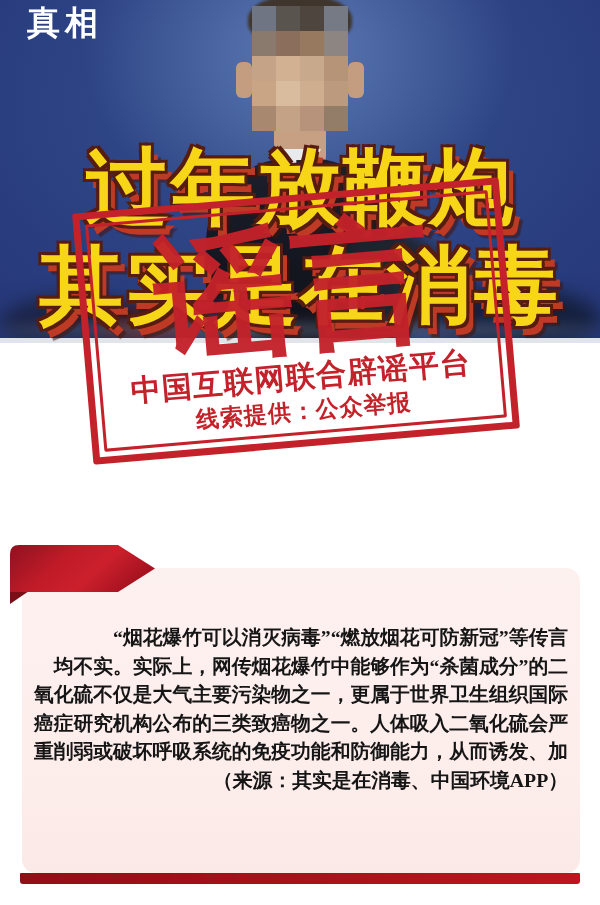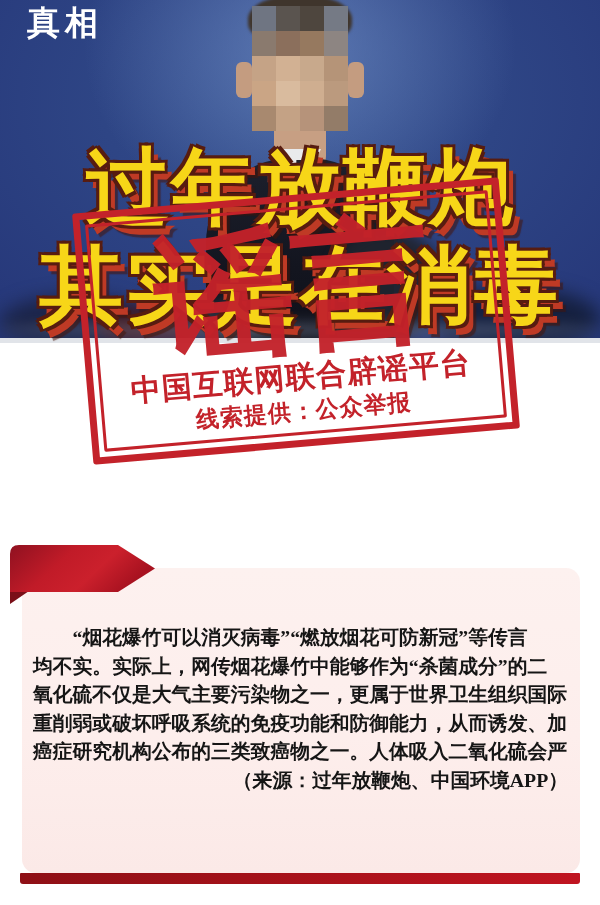--- a/index.html
+++ b/index.html
@@ -96,21 +96,21 @@
   .truth-box{
     position:absolute;left:22px;top:568px;width:558px;height:305px;z-index:2;
     background:linear-gradient(180deg,#fdf1ef 0%,#fdeeec 55%,#fbe9e7 100%);
     border-radius:14px;
   }
   .truth-text{
     position:absolute;left:11px;top:55px;width:535px;
     font-family:"Liberation Serif","DejaVu Serif",serif;
     font-weight:600;color:#151515;
   }
-  .t-line{font-size:19.8px;line-height:28.6px;height:28.6px;white-space:pre;text-align:left;}
+  .t-line{font-size:19.8px;line-height:28.6px;height:28.6px;white-space:pre;text-align:right;}
   .t-line.right{text-align:right;}
   .bottom-bar{
     position:absolute;left:20px;top:873px;width:560px;height:11px;z-index:3;
     background:linear-gradient(90deg,#8e1016 0%,#a31119 40%,#c01420 100%);
     border-radius:1px 1px 3px 3px;
   }
 </style>
 </head>
 <body>
 
@@ -161,23 +161,23 @@
   <div class="stamp-verdict">谣言</div>
   <div class="stamp-org">中国互联网联合辟谣平台</div>
   <div class="stamp-clue">线索提供：公众举报</div>
 </div>
 
 <div class="truth-box">
   <div class="truth-text">
       <div class="t-line">　　“烟花爆竹可以消灭病毒”“燃放烟花可防新冠”等传言</div>
       <div class="t-line">均不实。实际上，网传烟花爆竹中能够作为“杀菌成分”的二</div>
       <div class="t-line">氧化硫不仅是大气主要污染物之一，更属于世界卫生组织国际</div>
+      <div class="t-line">癌症研究机构公布的三类致癌物之一。人体吸入二氧化硫会严</div>
       <div class="t-line">重削弱或破坏呼吸系统的免疫功能和防御能力，从而诱发、加</div>
-      <div class="t-line">癌症研究机构公布的三类致癌物之一。人体吸入二氧化硫会严</div>
-      <div class="t-line right">（来源：过年放鞭炮、中国环境APP）</div>
+      <div class="t-line right">（来源：其实是在消毒、中国环境APP）</div>
     </div>
 </div>
 
 <div class="ribbon">
   <svg width="145" height="47">
     <defs>
       <linearGradient id="rg" x1="0" y1="0" x2="1" y2="0.35">
         <stop offset="0" stop-color="#8f1120"></stop>
         <stop offset="0.42" stop-color="#c11b28"></stop>
         <stop offset="0.7" stop-color="#cb202c"></stop>

